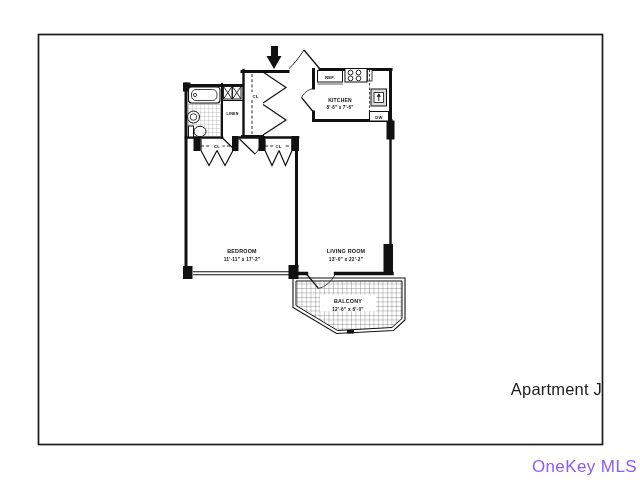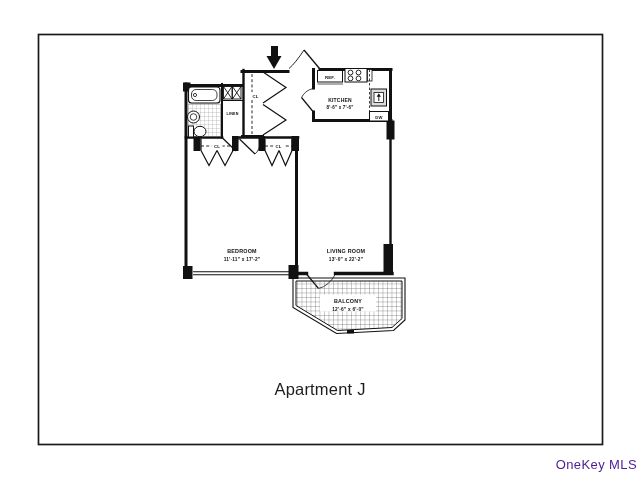--- a/index.html
+++ b/index.html
@@ -2,25 +2,25 @@
 <html><head>
 <meta charset="utf-8">
 <style>
   html,body{margin:0;padding:0;background:#fff;}
   .canvas{
     position:relative;width:640px;height:480px;background:#ffffff;overflow:hidden;
     font-family:"Liberation Sans", sans-serif;
   }
   .plan-svg{position:absolute;left:0;top:0;}
   .caption{
-    position:absolute;left:38px;top:380px;width:564px;text-align:center;
+    position:absolute;left:38px;top:380px;width:564px;text-align:right;
     color:#1d1d1d;font-size:16.5px;line-height:18.5px;letter-spacing:.2px;
   }
   .watermark{
-    position:absolute;right:3px;top:457px;color:#4c1d95;font-size:13px;letter-spacing:.4px;
+    position:absolute;right:3px;top:457px;color:#8b5cf6;font-size:17px;letter-spacing:.4px;
   }
   svg text{
     font-family:"Liberation Sans", sans-serif;
     font-weight:bold;fill:#111;text-anchor:middle;letter-spacing:.2px;
   }
 </style>
 </head>
 <body>
 
 <div class="canvas">

